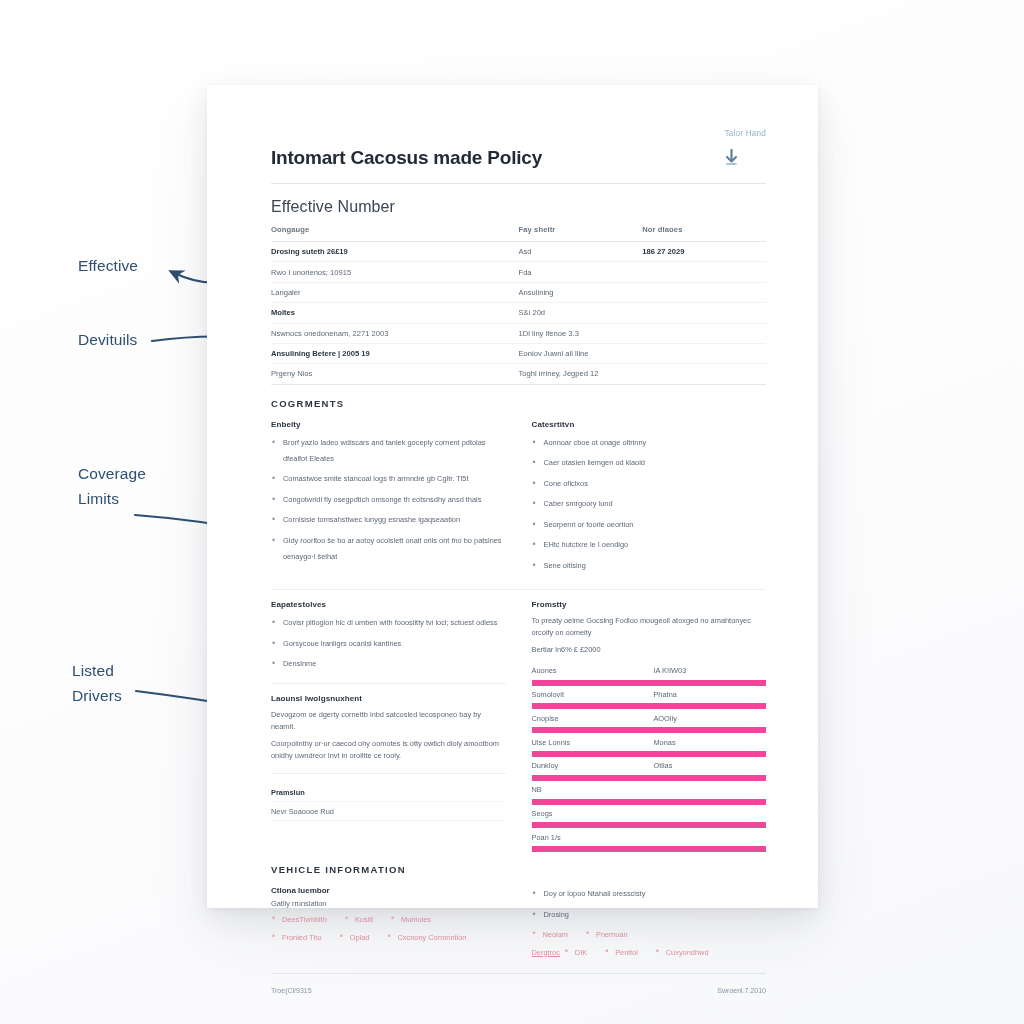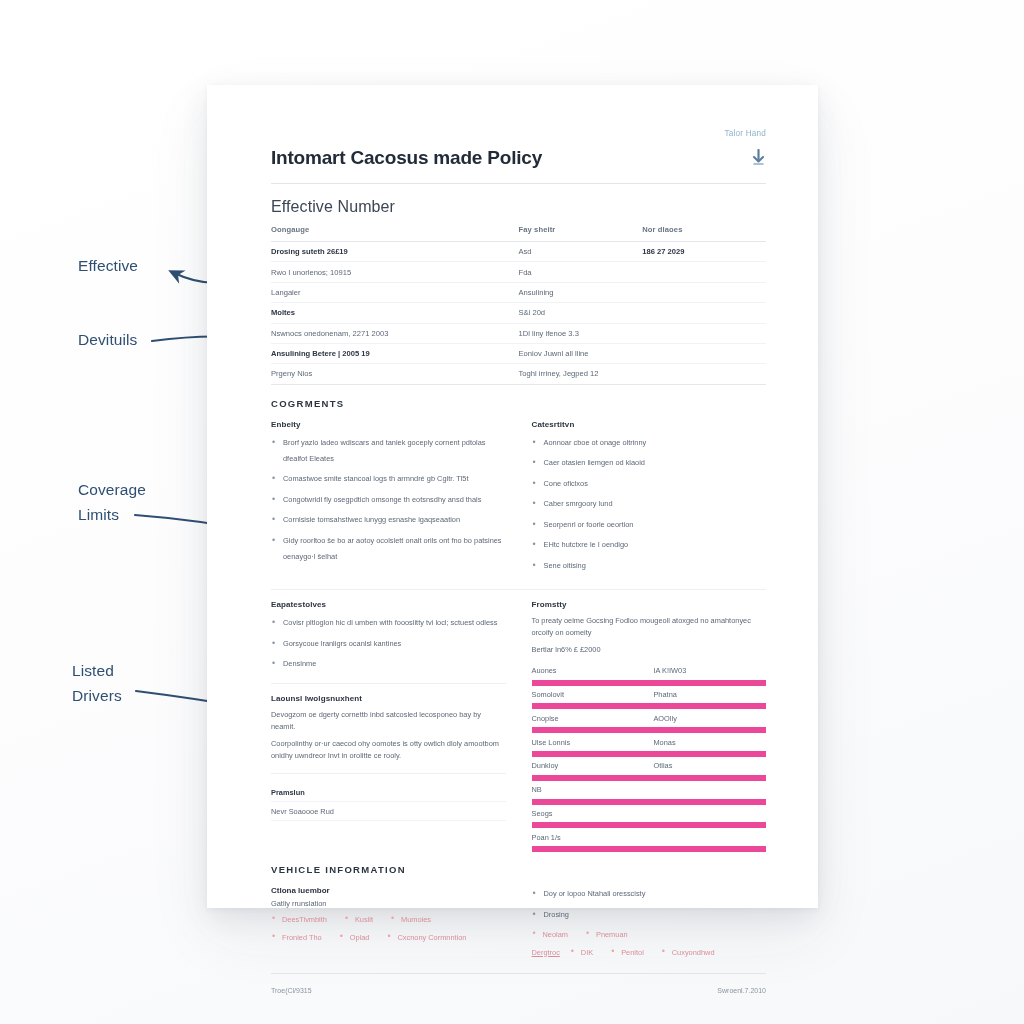--- a/index.html
+++ b/index.html
@@ -44,21 +44,21 @@
     left: 64px; top: 44px; right: 52px; bottom: 24px;
   }
   
   .doc-head {
     display: flex; align-items: flex-start; justify-content: space-between;
   }
   .doc-title {
     font-size: 19px; font-weight: bold; color: #222b38;
     letter-spacing: -.2px; margin: 0; padding-top: 18px;
   }
-  .head-right { text-align: right; padding-top: 0px; }
+  .head-right { text-align: left; padding-top: 0px; }
   .head-user {
     font-size: 8.2px; color: #8fb3cc; letter-spacing: .2px;
     margin-bottom: 11px; white-space: nowrap;
   }
   .dl-icon { display: block; margin: 0 auto; }
   .rule { height: 1px; background: #e2e6ec; margin-top: 13px; }
 
   
   .sec-heading {
     font-size: 16px; color: #3c4654; font-weight: normal;
@@ -125,21 +125,21 @@
 
   
   .tagline { display: flex; flex-wrap: wrap; align-items: center; margin-top: 5px; }
   .tag {
     position: relative; font-size: 7.4px; color: #d98d9a;
     padding-left: 11px; margin-right: 17px; line-height: 13px; white-space: nowrap;
   }
   .tag::before {
     content: "•"; position: absolute; left: 1px; top: -1px; font-size: 9px; color: #e8a5ae;
   }
-  .tag.plain { padding-left: 0; margin-right: 10px; text-decoration: underline; }
+  .tag.plain { padding-left: 0; margin-right: 4px; text-decoration: underline; }
   .tag.plain::before { content: ""; }
 
   .vi-sub { font-size: 7.4px; color: #5d6877; margin: 4px 0 0 0; }
   .vi-title { font-size: 8px; font-weight: bold; color: #2b3440; margin: 0; }
 
   
   .footer {
     display: flex; justify-content: space-between;
     font-size: 7px; color: #8b94a1; margin-top: 13px;
   }
@@ -160,21 +160,21 @@
 
     <path d="M283,347 C250,336 215,333 152,341" fill="none" stroke="#2f4f72" stroke-width="2.1" stroke-linecap="round"></path>
 
     <path d="M135,515 C200,520 235,527 262,533" fill="none" stroke="#2f4f72" stroke-width="2.1" stroke-linecap="round" marker-end="url(#ah)"></path>
 
     <path d="M136,691 C200,699 240,706 272,712" fill="none" stroke="#2f4f72" stroke-width="2.1" stroke-linecap="round"></path>
   </svg>
 
   <div class="anno-label" style="left:78px; top:253px;">Effective</div>
   <div class="anno-label" style="left:78px; top:327px;">Devituils</div>
-  <div class="anno-label" style="left:78px; top:477px;">Coverage
+  <div class="anno-label" style="left:78px; top:461px;">Coverage
 Limits</div>
   <div class="anno-label" style="left:72px; top:658px;">Listed
 Drivers</div>
 
   <div id="paper">
     <div id="paper-inner">
 
       <div class="doc-head">
         <h1 class="doc-title">Intomart Cacosus made Policy</h1>
         <div class="head-right">

